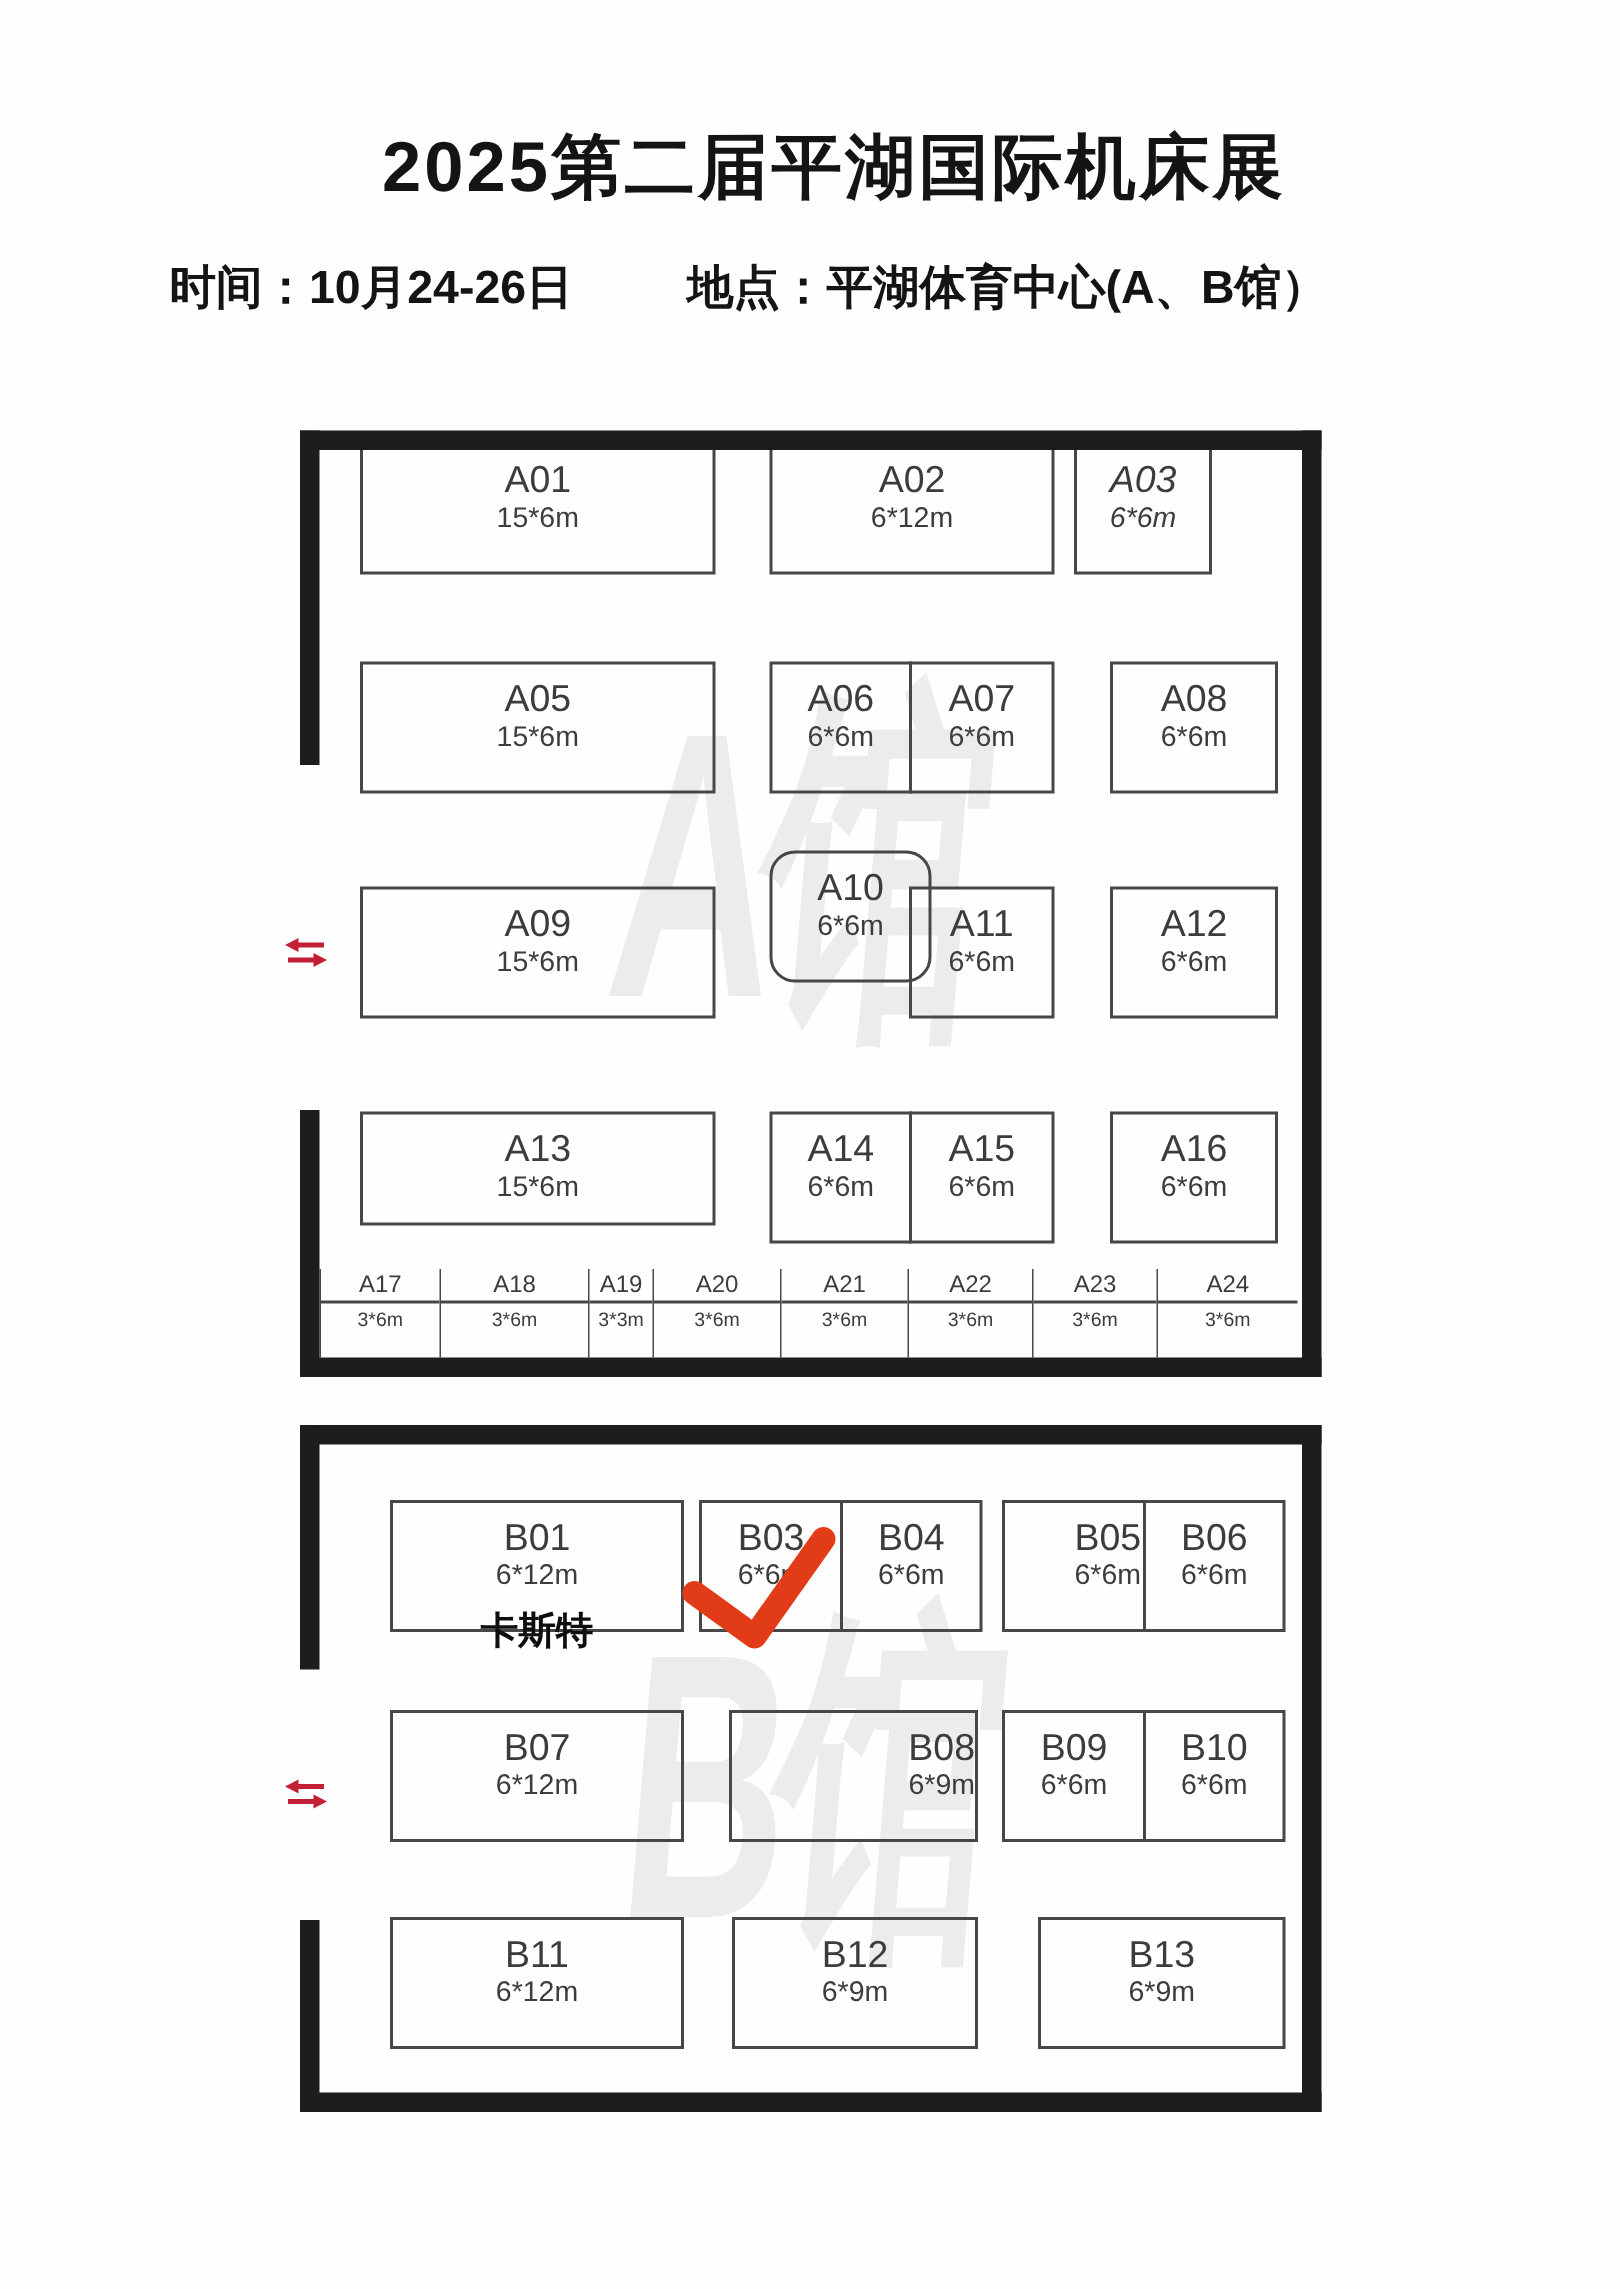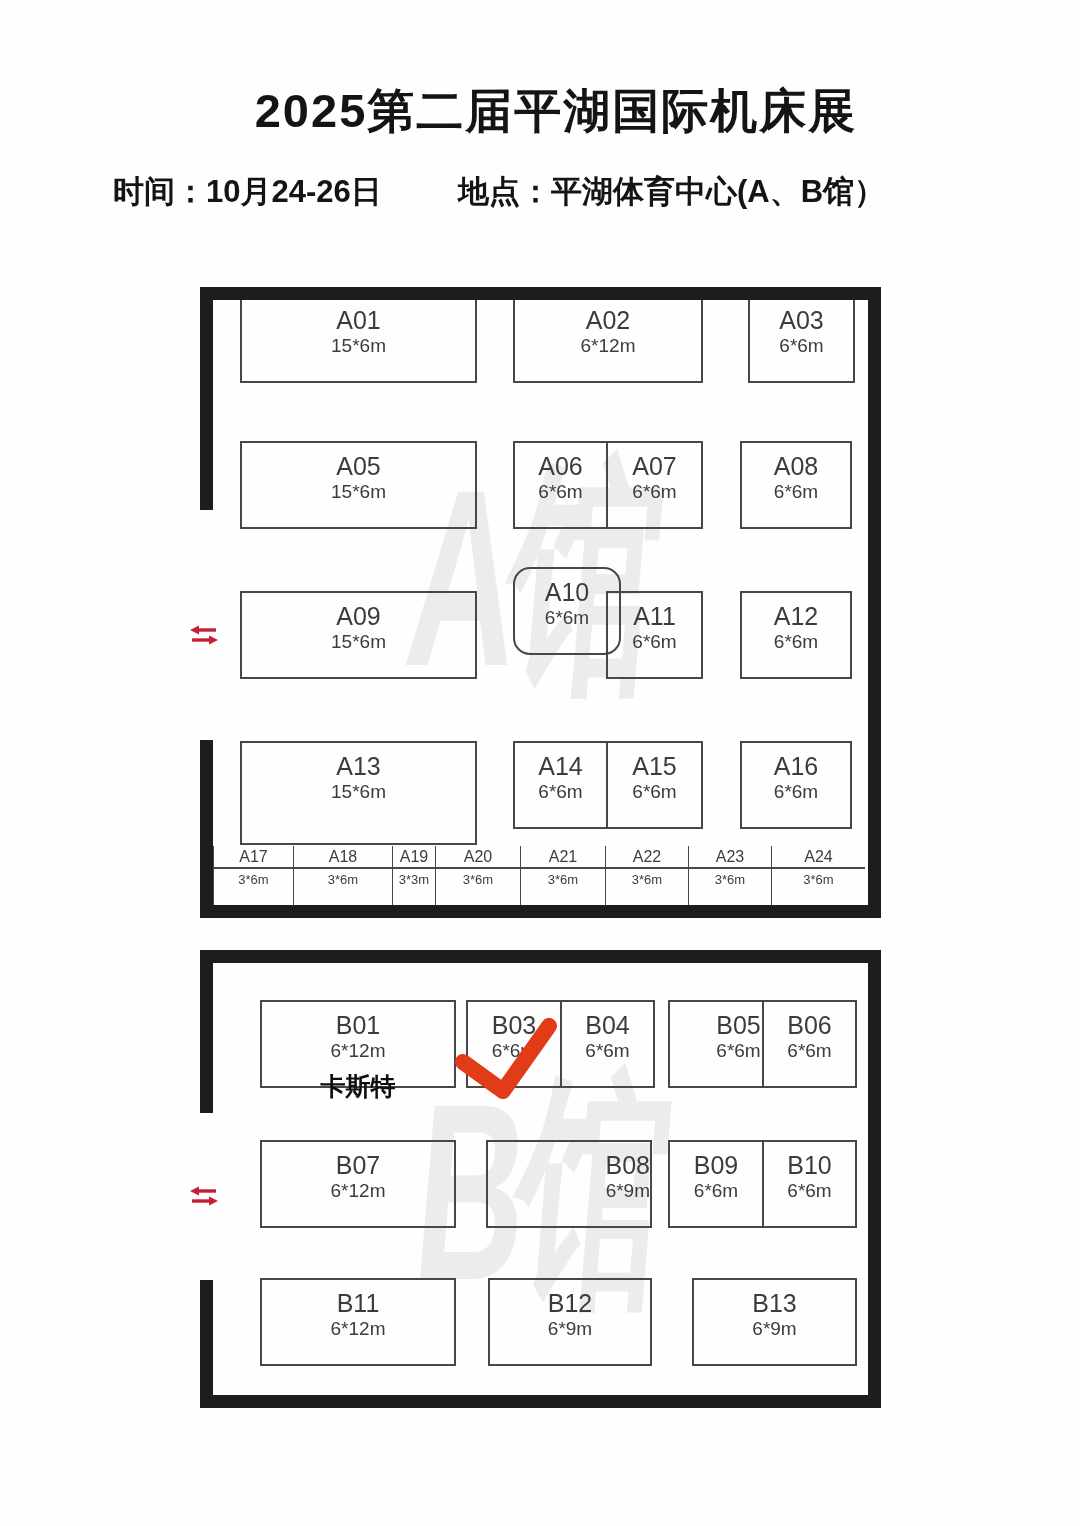--- a/index.html
+++ b/index.html
@@ -68,21 +68,21 @@
 
   <div id="hall-a-booths">
       <div class="booth" style="left: 240px; top: 295px; width: 237px; height: 88px;">
         <div class="booth-name">A01</div>
         <div class="booth-size">15*6m</div>
       </div>
       <div class="booth" style="left: 513px; top: 295px; width: 190px; height: 88px;">
         <div class="booth-name">A02</div>
         <div class="booth-size">6*12m</div>
       </div>
-      <div class="booth" style="left: 748px; top: 295px; width: 107px; height: 88px;">
+      <div class="booth" style="left: 716px; top: 295px; width: 92px; height: 88px; font-style: italic;">
         <div class="booth-name">A03</div>
         <div class="booth-size">6*6m</div>
       </div>
       <div class="booth" style="left: 240px; top: 441px; width: 237px; height: 88px;">
         <div class="booth-name">A05</div>
         <div class="booth-size">15*6m</div>
       </div>
       <div class="booth" style="left: 513px; top: 441px; width: 95px; height: 88px;">
         <div class="booth-name">A06</div>
         <div class="booth-size">6*6m</div>
@@ -104,21 +104,21 @@
         <div class="booth-size">6*6m</div>
       </div>
       <div class="booth" style="left: 606px; top: 591px; width: 97px; height: 88px;">
         <div class="booth-name">A11</div>
         <div class="booth-size">6*6m</div>
       </div>
       <div class="booth" style="left: 740px; top: 591px; width: 112px; height: 88px;">
         <div class="booth-name">A12</div>
         <div class="booth-size">6*6m</div>
       </div>
-      <div class="booth" style="left: 240px; top: 741px; width: 237px; height: 104px;">
+      <div class="booth" style="left: 240px; top: 741px; width: 237px; height: 76px;">
         <div class="booth-name">A13</div>
         <div class="booth-size">15*6m</div>
       </div>
       <div class="booth" style="left: 513px; top: 741px; width: 95px; height: 88px;">
         <div class="booth-name">A14</div>
         <div class="booth-size">6*6m</div>
       </div>
       <div class="booth" style="left: 606px; top: 741px; width: 97px; height: 88px;">
         <div class="booth-name">A15</div>
         <div class="booth-size">6*6m</div>

